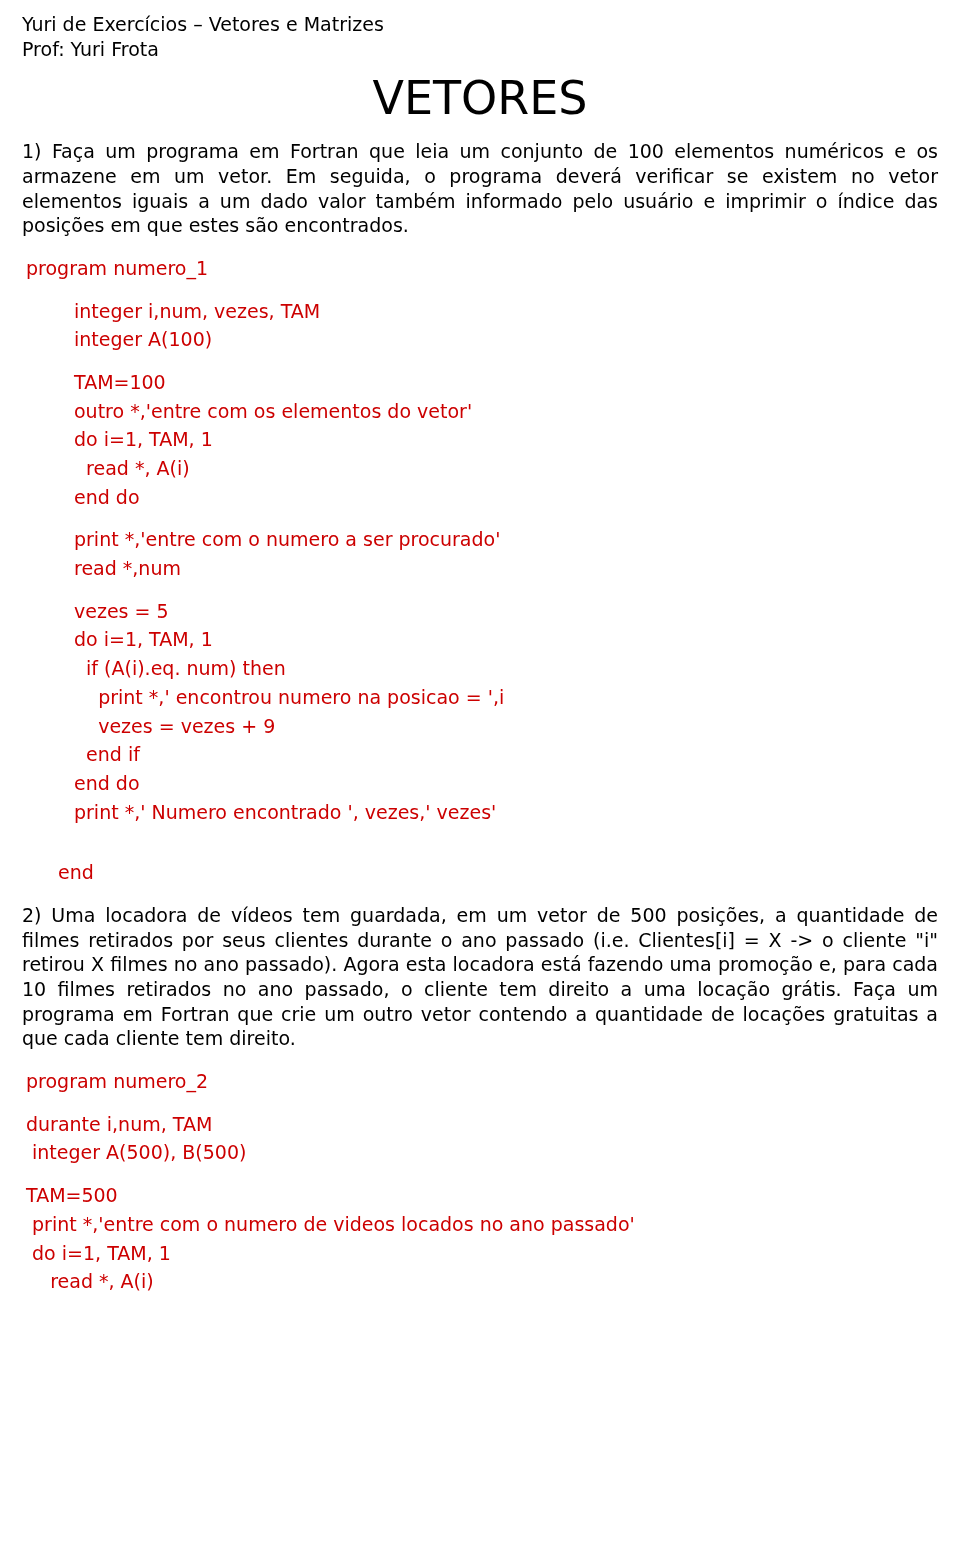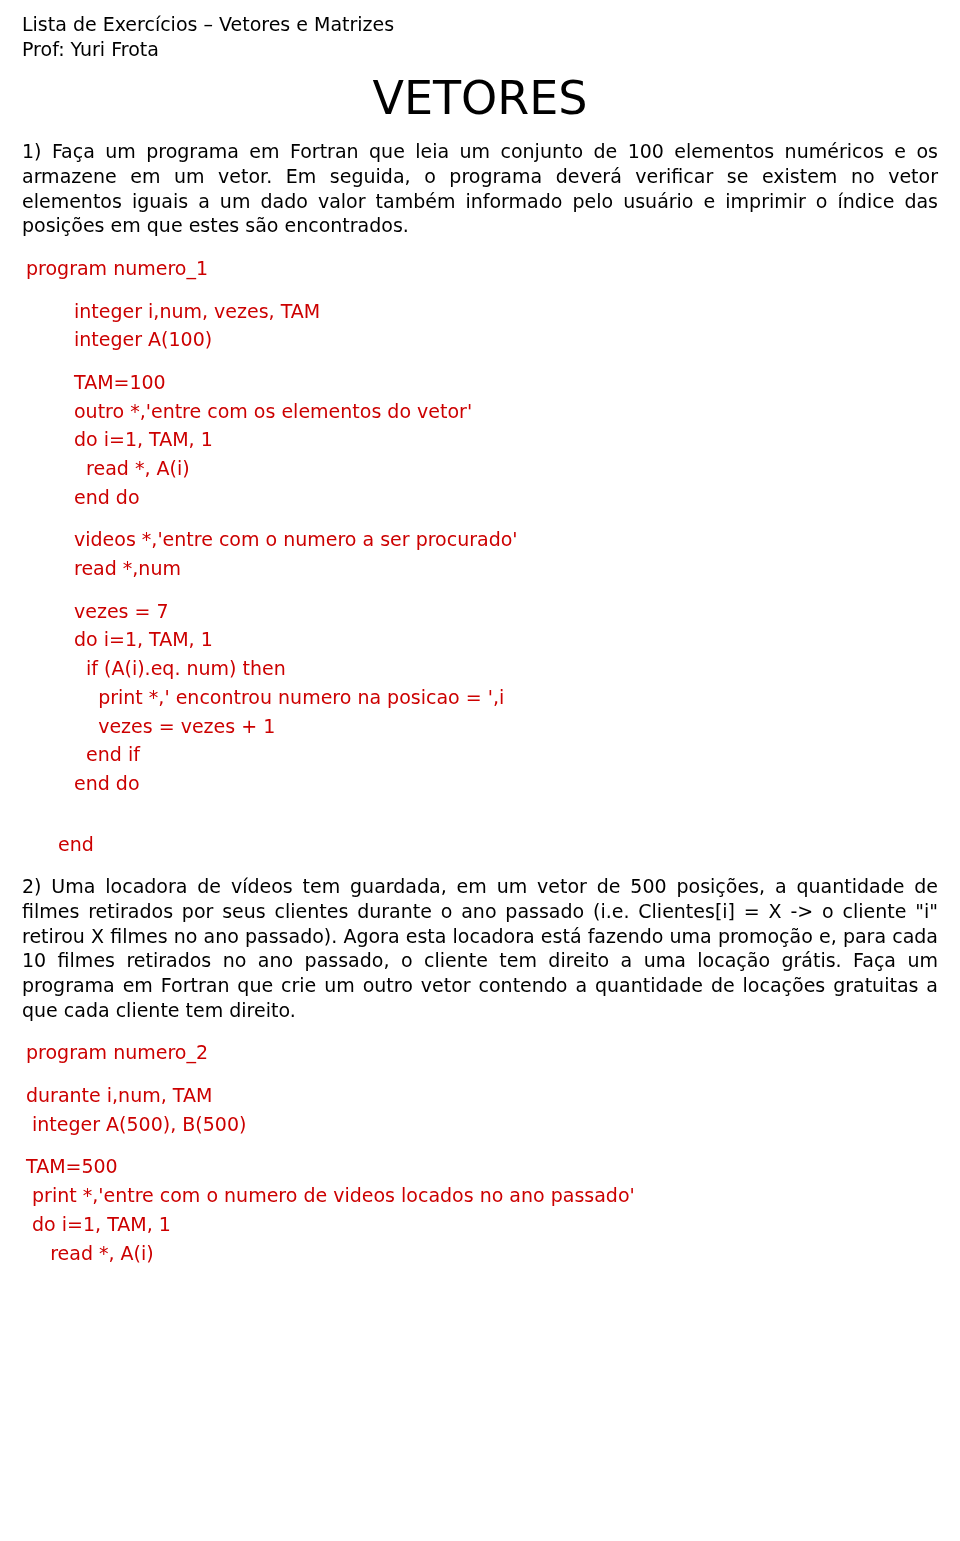--- a/index.html
+++ b/index.html
@@ -30,21 +30,21 @@
     white-space: pre-wrap;
   }
   .block { margin-top: 18px; }
   .indent1 { padding-left: 48px; }
   .end-line { padding-left: 32px; }
   .mt { margin-top: 18px; }
 </style>
 </head>
 <body>
 
-<p class="header-line">Lista de Exercícios – Vetores e Matrizes</p>
+<p class="header-line">Yuri de Exercícios – Vetores e Matrizes</p>
 <p class="header-line">Prof: Yuri Frota</p>
 
 <h1 class="title">VETORES</h1>
 
 <p class="para">1) Faça um programa em Fortran que leia um conjunto de 100 elementos numéricos e os armazene em um vetor. Em seguida, o programa deverá verificar se existem no vetor elementos iguais a um dado valor também informado pelo usuário e imprimir o índice das posições em que estes são encontrados.</p>
 
 <div class="block">
   <p class="code">program numero_1</p>
 
   <div class="mt indent1">
@@ -54,32 +54,33 @@
 
   <div class="mt indent1">
     <p class="code">TAM=100</p>
     <p class="code">outro *,'entre com os elementos do vetor'</p>
     <p class="code">do i=1, TAM, 1</p>
     <p class="code">  read *, A(i)</p>
     <p class="code">end do</p>
   </div>
 
   <div class="mt indent1">
-    <p class="code">videos *,'entre com o numero a ser procurado'</p>
+    <p class="code">print *,'entre com o numero a ser procurado'</p>
     <p class="code">read *,num</p>
   </div>
 
   <div class="mt indent1">
-    <p class="code">vezes = 7</p>
+    <p class="code">vezes = 5</p>
     <p class="code">do i=1, TAM, 1</p>
     <p class="code">  if (A(i).eq. num) then</p>
     <p class="code">    print *,' encontrou numero na posicao = ',i</p>
-    <p class="code">    vezes = vezes + 1</p>
+    <p class="code">    vezes = vezes + 9</p>
     <p class="code">  end if</p>
     <p class="code">end do</p>
+    <p class="code">print *,' Numero encontrado ', vezes,' vezes'</p>
   </div>
 
   <div class="mt" style="margin-top:36px;">
     <p class="code end-line">end</p>
   </div>
 </div>
 
 <p class="para mt">2) Uma locadora de vídeos tem guardada, em um vetor de 500 posições, a quantidade de filmes retirados por seus clientes durante o ano passado (i.e. Clientes[i] = X -&gt; o cliente "i" retirou X filmes no ano passado). Agora esta locadora está fazendo uma promoção e, para cada 10 filmes retirados  no ano passado, o cliente tem direito a uma locação grátis. Faça um programa em Fortran que crie um outro vetor contendo a quantidade de locações gratuitas a que cada cliente tem direito.</p>
 
 <div class="block">

